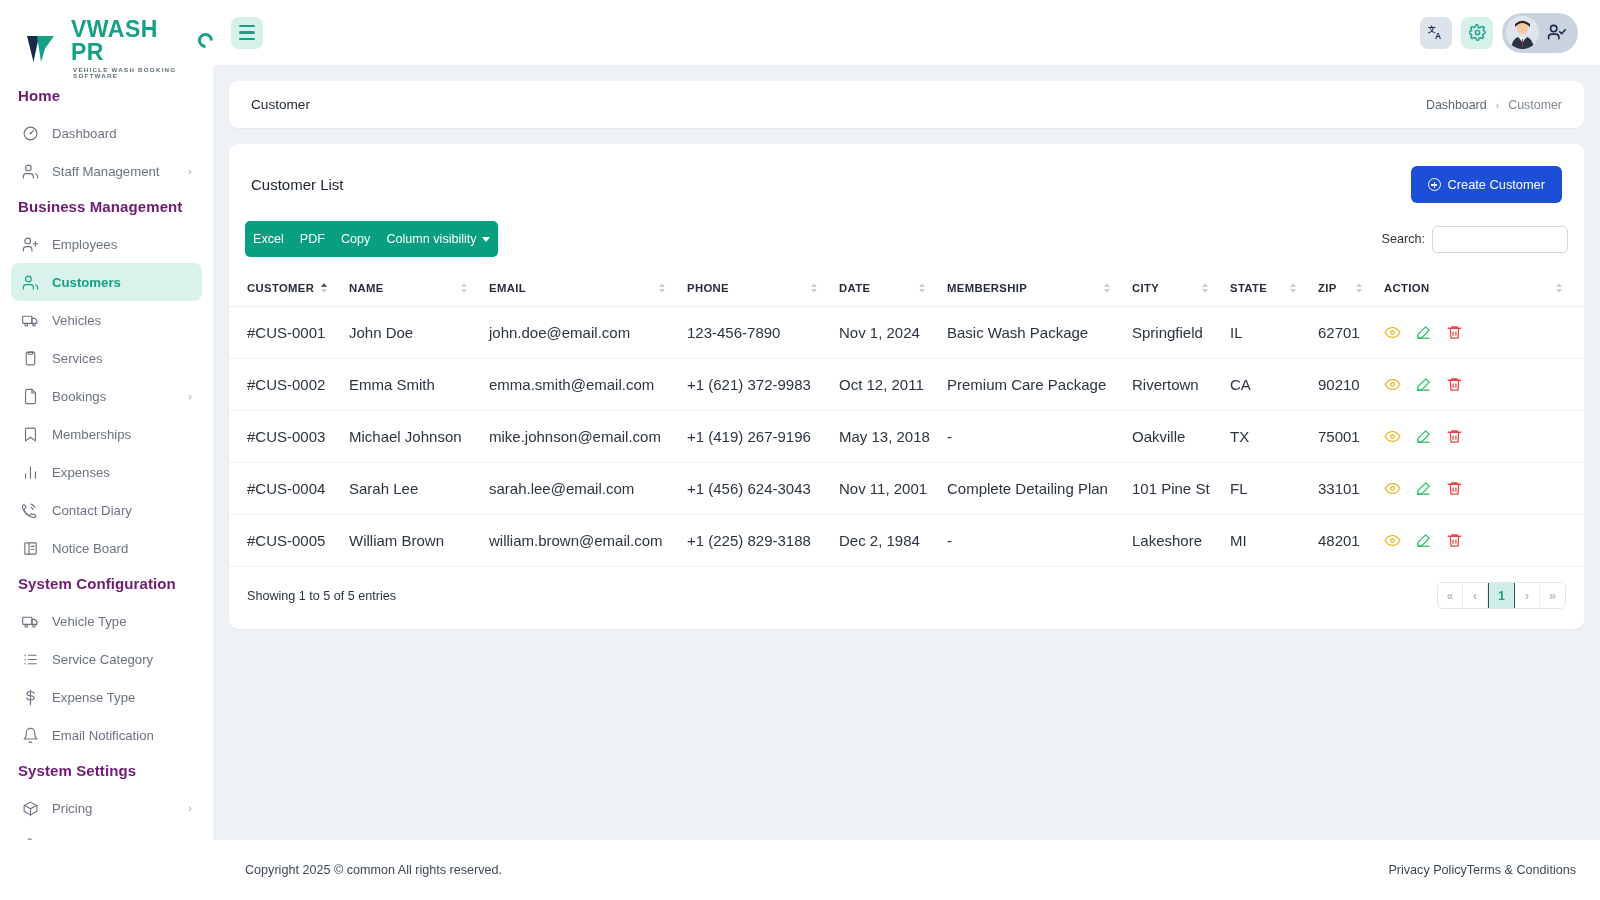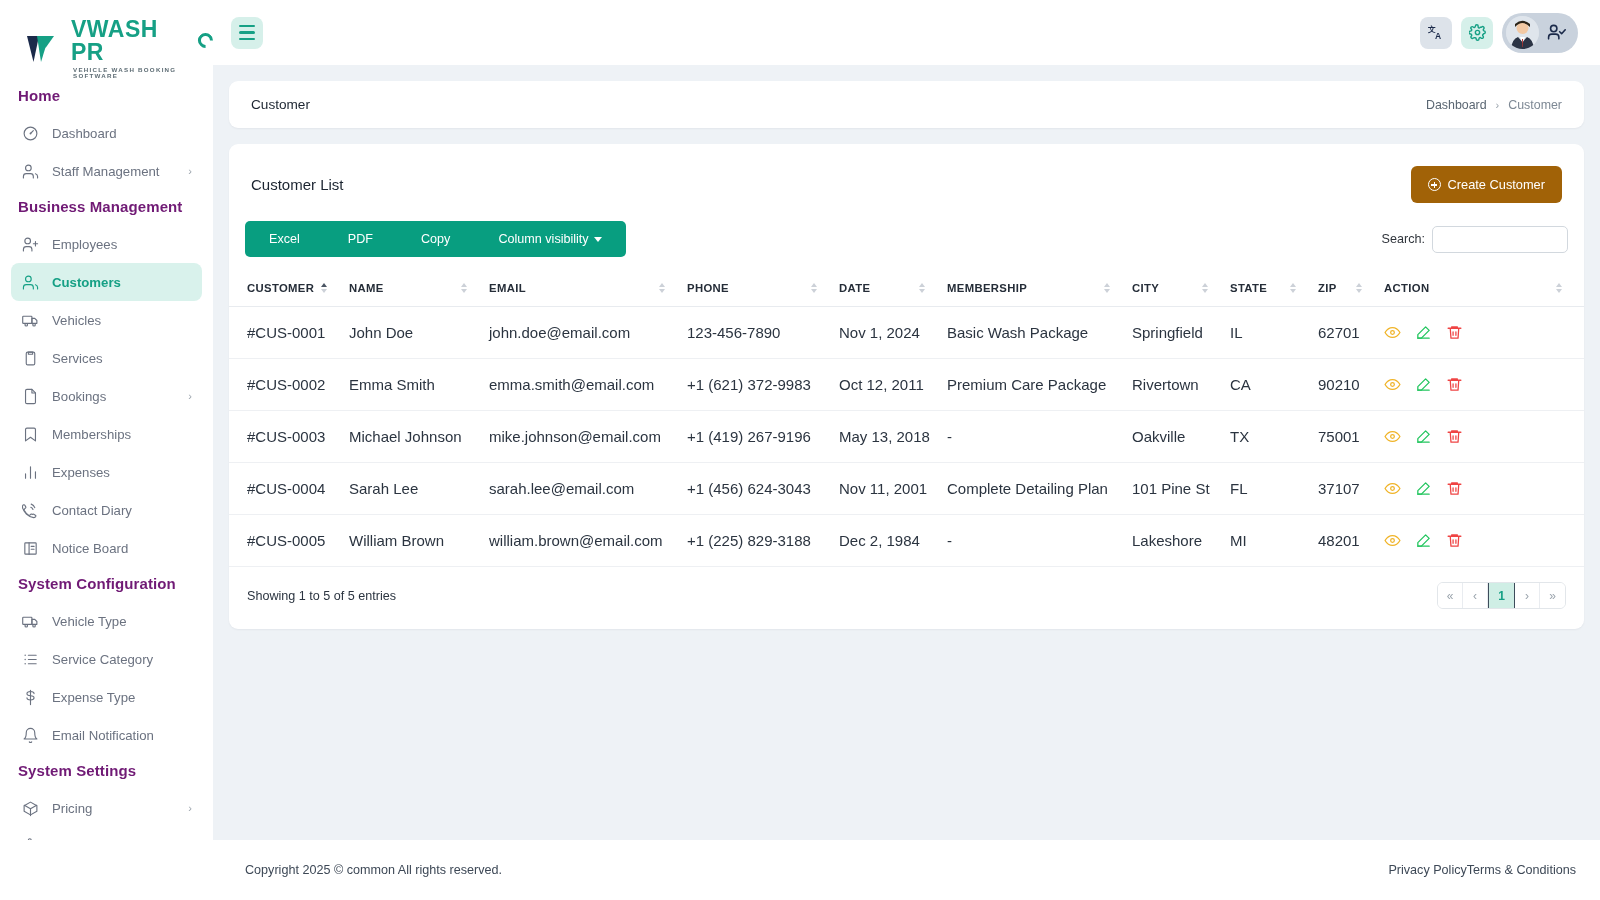--- a/index.html
+++ b/index.html
@@ -106,21 +106,21 @@
   .crumb-sep { color: #9aa3ac; font-size: 11px; }
   .crumb-current { color: #7d8894; }
 
   .list-card { padding: 0 0 6px 0; }
   .card-head {
     display: flex; align-items: center; justify-content: space-between;
     padding: 22px 22px 18px 22px;
   }
   .card-title { font-size: 15px; color: #1b2430; font-weight: 500; }
   .btn-primary {
-    background: #a16207; color: #fff; border: none; border-radius: 6px;
+    background: #1d4ed8; color: #fff; border: none; border-radius: 6px;
     font-size: 12.8px; padding: 11px 17px; cursor: pointer;
     display: inline-flex; align-items: center; gap: 7px;
     font-family: "Liberation Sans", sans-serif;
   }
   .plus-circle {
     width: 13px; height: 13px; border: 1.5px solid #fff; border-radius: 50%;
     position: relative; display: inline-block;
   }
   .plus-circle::before, .plus-circle::after {
     content: ''; position: absolute; background: #fff;
@@ -128,21 +128,21 @@
   .plus-circle::before { left: 2.5px; top: 5px; width: 6px; height: 1.5px; }
   .plus-circle::after { top: 2.5px; left: 5px; height: 6px; width: 1.5px; }
 
   .table-tools {
     display: flex; align-items: center; justify-content: space-between;
     padding: 0 16px 0 16px; margin-bottom: 13px;
   }
   .btn-group { display: flex; background: #089e80; border-radius: 5px; overflow: hidden; }
   .btn-group button {
     background: transparent; border: none; color: #fff; font-size: 12.6px;
-    padding: 11px 24px; cursor: pointer; font-family: "Liberation Sans", sans-serif; text-align: center;
+    padding: 11px 8px; cursor: pointer; font-family: "Liberation Sans", sans-serif; text-align: center;
   }
   .caret { display: inline-block; margin-left: 5px; border-left: 4px solid transparent; border-right: 4px solid transparent; border-top: 5px solid #fff; vertical-align: middle; }
   .search-wrap { display: flex; align-items: center; gap: 7px; }
   .search-label { font-size: 12.6px; color: #30353c; }
   .search-input {
     width: 136px; height: 27px; border: 1px solid #d2d8de; border-radius: 5px;
     padding: 0 8px; font-size: 12.5px; outline: none;
     font-family: "Liberation Sans", sans-serif; color: #1b2430;
   }
 
@@ -672,21 +672,21 @@
           </tr>
           <tr>
             <td>#CUS-0004</td>
             <td>Sarah Lee</td>
             <td>sarah.lee@email.com</td>
             <td>+1 (456) 624-3043</td>
             <td>Nov 11, 2001</td>
             <td>Complete Detailing Plan</td>
             <td>101 Pine St</td>
             <td>FL</td>
-            <td>37107</td>
+            <td>33101</td>
             <td>
                 <div class="act-cell">
               <span class="act-icon act-view">
                     <svg viewBox="0 0 24 24">
                       <path d="M1.5 12S5.5 5 12 5s10.5 7 10.5 7-4 7-10.5 7S1.5 12 1.5 12z"></path>
                       <circle cx="12" cy="12" r="2.6"></circle>
                     </svg>
                   </span>
               <span class="act-icon act-edit">
                     <svg viewBox="0 0 24 24">

